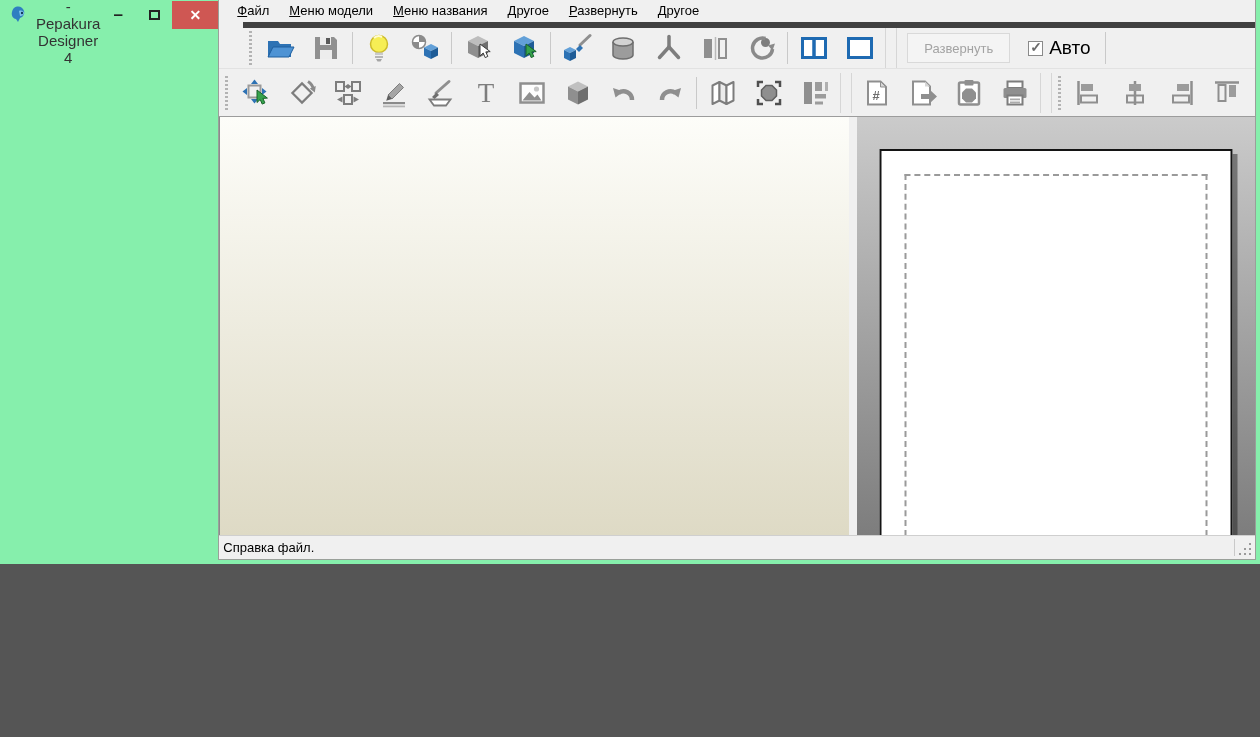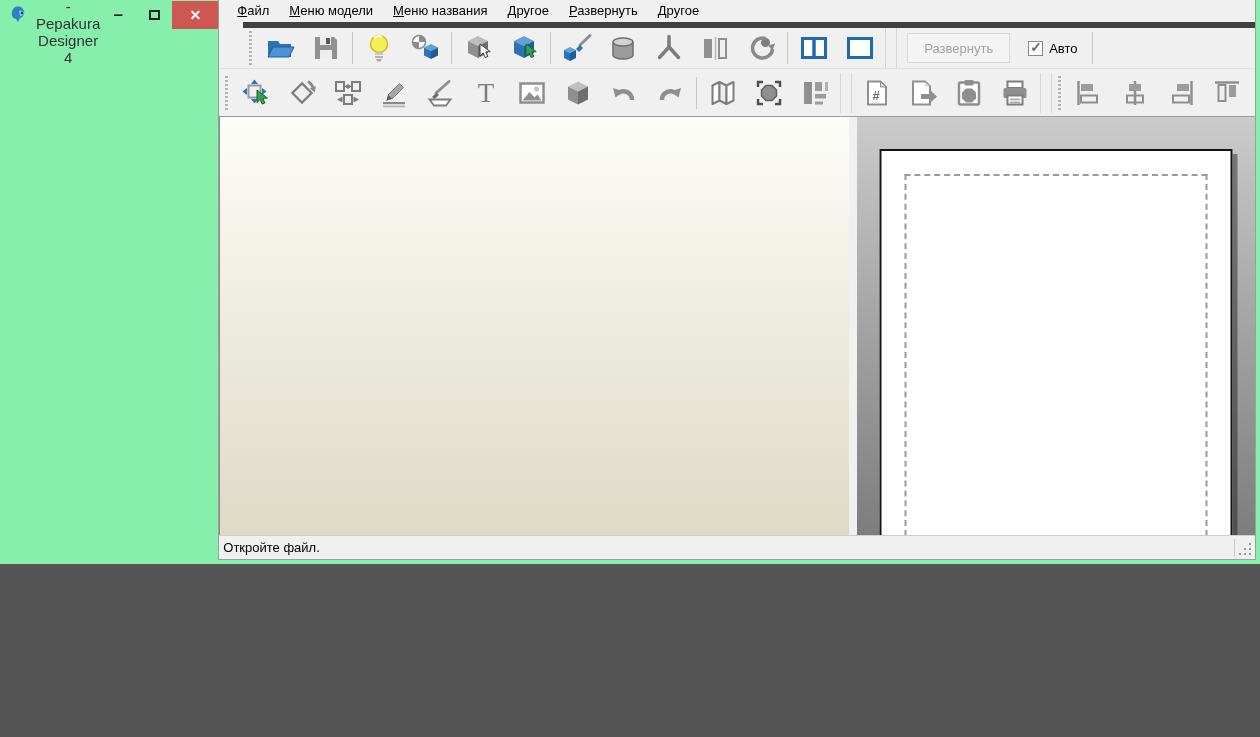--- a/index.html
+++ b/index.html
@@ -33,21 +33,21 @@
   .tsep { width:1px; height:32px; background:#c9c9c9; margin:0 3px; flex:0 0 auto; }
   .grip { width:3px; height:34px; margin:0 5px 0 4px; flex:0 0 auto;
           background-image:repeating-linear-gradient(to bottom,#b3b3b3 0 2px, transparent 2px 4px); }
   .island-gap { width:12px; height:40px; border-left:1px solid #d6d6d6; border-right:1px solid #d6d6d6; margin:0 2px; flex:0 0 auto; }
 
   .unfold-btn { height:30px; padding:0 16px; margin-left:8px; background:#f4f4f4; border:1px solid #d9d9d9;
                 color:#a3a3a3; font-size:13px; font-family:"Liberation Sans",sans-serif; flex:0 0 auto; }
   .cb-wrap { display:flex; align-items:center; margin-left:18px; flex:0 0 auto; }
   .cb { width:15px; height:15px; border:1px solid #8a8a8a; background:#fff; position:relative; }
   .cb::after { content:"✓"; position:absolute; left:1px; top:-3px; font-size:14px; font-weight:bold; color:#6b6b6b; }
-  .cb-label { font-size:13px; margin-left:6px; color:#000; }
+  .cb-label { font-size:19px; margin-left:6px; color:#000; }
 
   
   .content { flex:1; display:flex; border-top:1px solid #9c9c9c; overflow:hidden; }
   .pane3d { width:630px; flex:0 0 630px; background:linear-gradient(#fdfdf9, #dedac5); border-left:1px solid #8b8b8b; }
   .splitter { width:8px; flex:0 0 8px; background:#f0f0f0; }
   .pane2d { flex:1; position:relative; background:linear-gradient(#cbcbcb, #7d7d7d); overflow:hidden; }
   .paper { position:absolute; top:32px; left:50%; transform:translateX(-50%); width:353px; height:501px;
            background:#fff; border:2px solid #141414; box-shadow:5px 5px 0 rgba(25,25,25,0.45); }
   .margin-box { position:absolute; left:23px; top:23px; right:23px; bottom:23px; border:2px dashed #9a9a9a; }
 
@@ -451,21 +451,21 @@
       <div class="pane3d"></div>
       <div class="splitter"></div>
       <div class="pane2d">
         <div class="paper">
           <div class="margin-box"></div>
         </div>
       </div>
     </div>
 
     <div class="statusbar">
-      <span>Откройте файл.</span>
+      <span>Справка файл.</span>
       <div class="sb-sep"></div>
       <div class="sb-grip">
           <i></i>
         </div>
     </div>
 
   </div>
 </div>
 
 </body></html>

